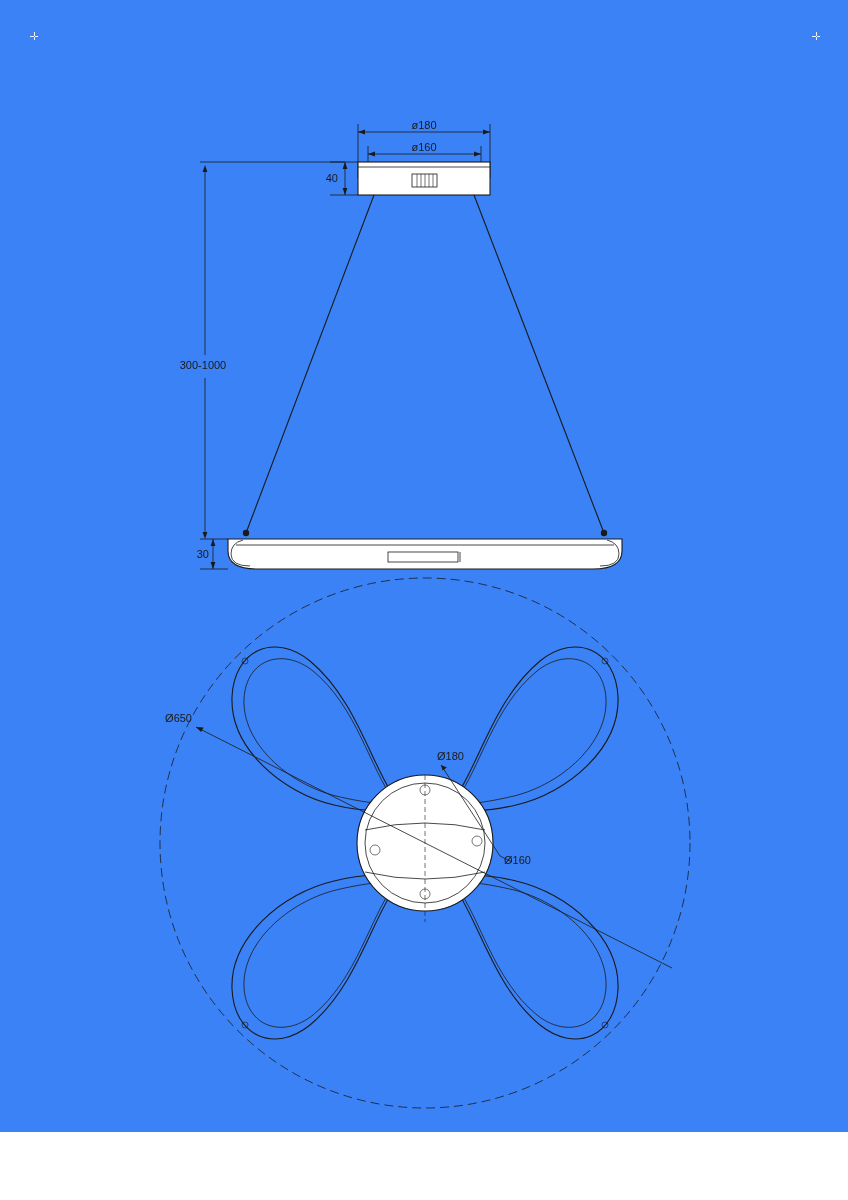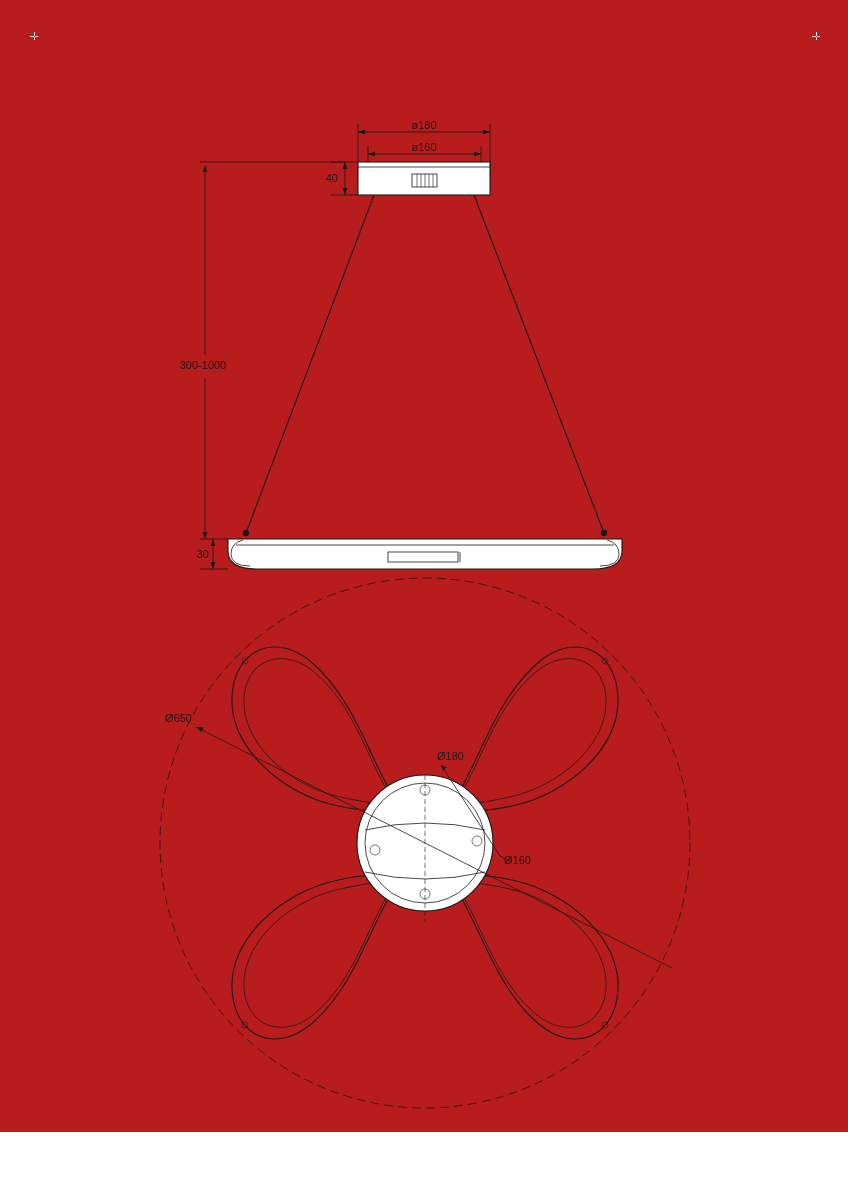--- a/index.html
+++ b/index.html
@@ -7,21 +7,21 @@
     padding: 0;
     background: #ffffff;
   }
   body {
     font-family: "Liberation Sans", sans-serif;
   }
   #sheet {
     position: relative;
     width: 848px;
     height: 1132px;
-    background: #b91c1c;
+    background: #3b82f6;
     overflow: hidden;
   }
   #sheet svg {
     position: absolute;
     left: 0;
     top: 0;
   }
   .dim-text {
     font-family: "Liberation Sans", sans-serif;
     font-size: 11px;

